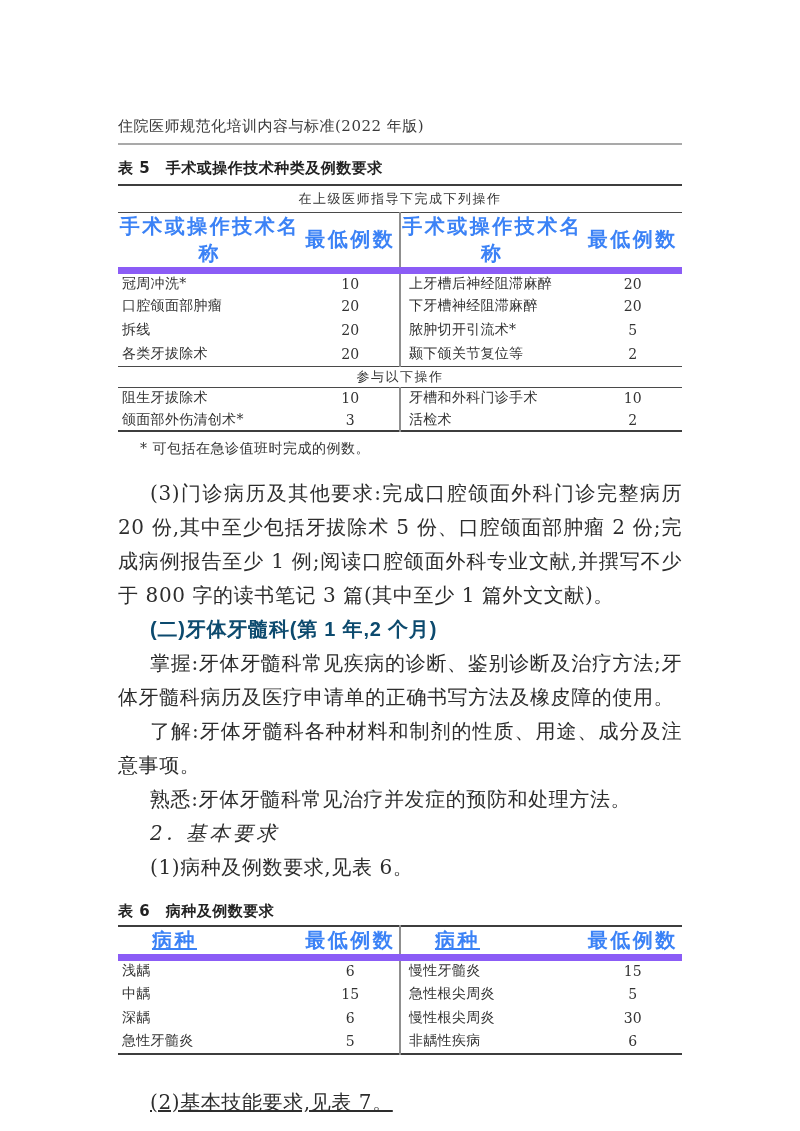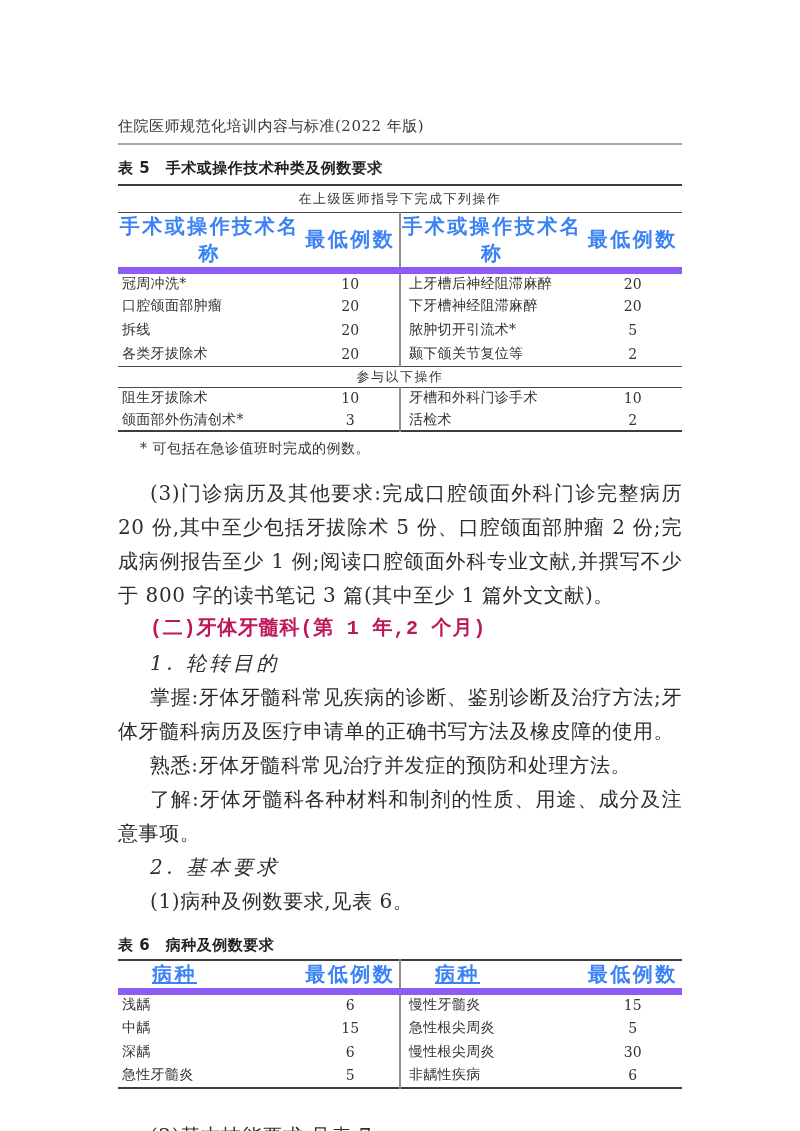--- a/index.html
+++ b/index.html
@@ -97,23 +97,23 @@
     margin: 0;
     font-size: 20px;
     line-height: 34px;
     text-align: justify;
     letter-spacing: 0.6px;
     color: #2d2d2d;
   }
   .indent { text-indent: 32px; }
   .p1 { margin-top: 18px; }
   .heading2 {
-    font-family: Liberation Mono, monospace;
+    font-family: Liberation Sans, sans-serif;
     font-weight: bold;
-    color: #be185d;
+    color: #0c4a6e;
     letter-spacing: 0.8px;
   }
   .kai { font-style: italic; letter-spacing: 3.5px; }
   .p6 { margin-top: 30px; text-decoration: underline; }
   .page-footer {
     margin-top: 42px;
     font-size: 20px;
     color: #4a4a4a;
     letter-spacing: 0.5px;
   }
@@ -186,24 +186,23 @@
         <td class="dv name">活检术</td>
         <td class="num">2</td>
       </tr>
     </tbody>
       </table>
 
     <div class="footnote">* 可包括在急诊值班时完成的例数。</div>
 
     <p class="para indent p1">(3)门诊病历及其他要求:完成口腔颌面外科门诊完整病历 20 份,其中至少包括牙拔除术 5 份、口腔颌面部肿瘤 2 份;完成病例报告至少 1 例;阅读口腔颌面外科专业文献,并撰写不少于 800 字的读书笔记 3 篇(其中至少 1 篇外文文献)。</p>
     <p class="para indent heading2">(二)牙体牙髓科(第 1 年,2 个月)</p>
-    <p class="para indent kai">1. 轮转目的</p>
     <p class="para indent">掌握:牙体牙髓科常见疾病的诊断、鉴别诊断及治疗方法;牙体牙髓科病历及医疗申请单的正确书写方法及橡皮障的使用。</p>
+    <p class="para indent">了解:牙体牙髓科各种材料和制剂的性质、用途、成分及注意事项。</p>
     <p class="para indent">熟悉:牙体牙髓科常见治疗并发症的预防和处理方法。</p>
-    <p class="para indent">了解:牙体牙髓科各种材料和制剂的性质、用途、成分及注意事项。</p>
     <p class="para indent kai">2. 基本要求</p>
     <p class="para indent">(1)病种及例数要求,见表 6。</p>
 
     <div class="table-caption cap6">表 6　病种及例数要求</div>
 
     <table class="t t6">
       <colgroup>
         <col style="width:32.5%">
           <col style="width:17.5%">
           <col style="width:32.5%">

